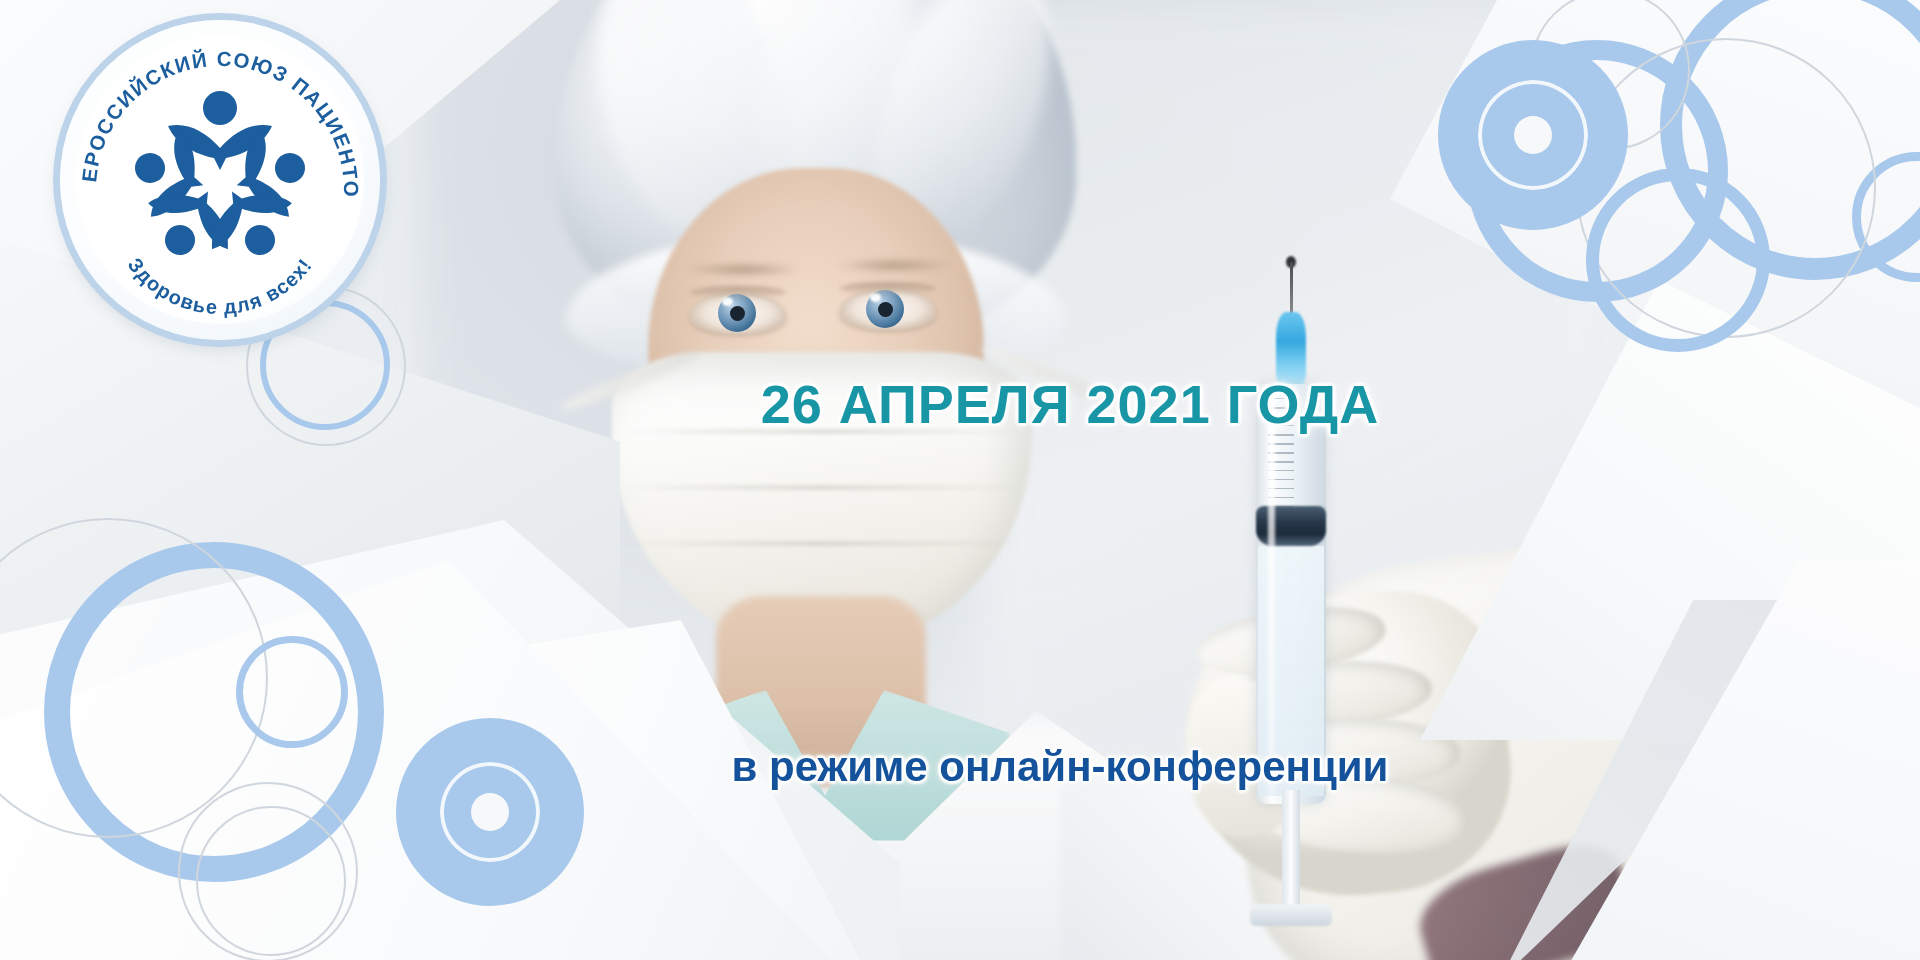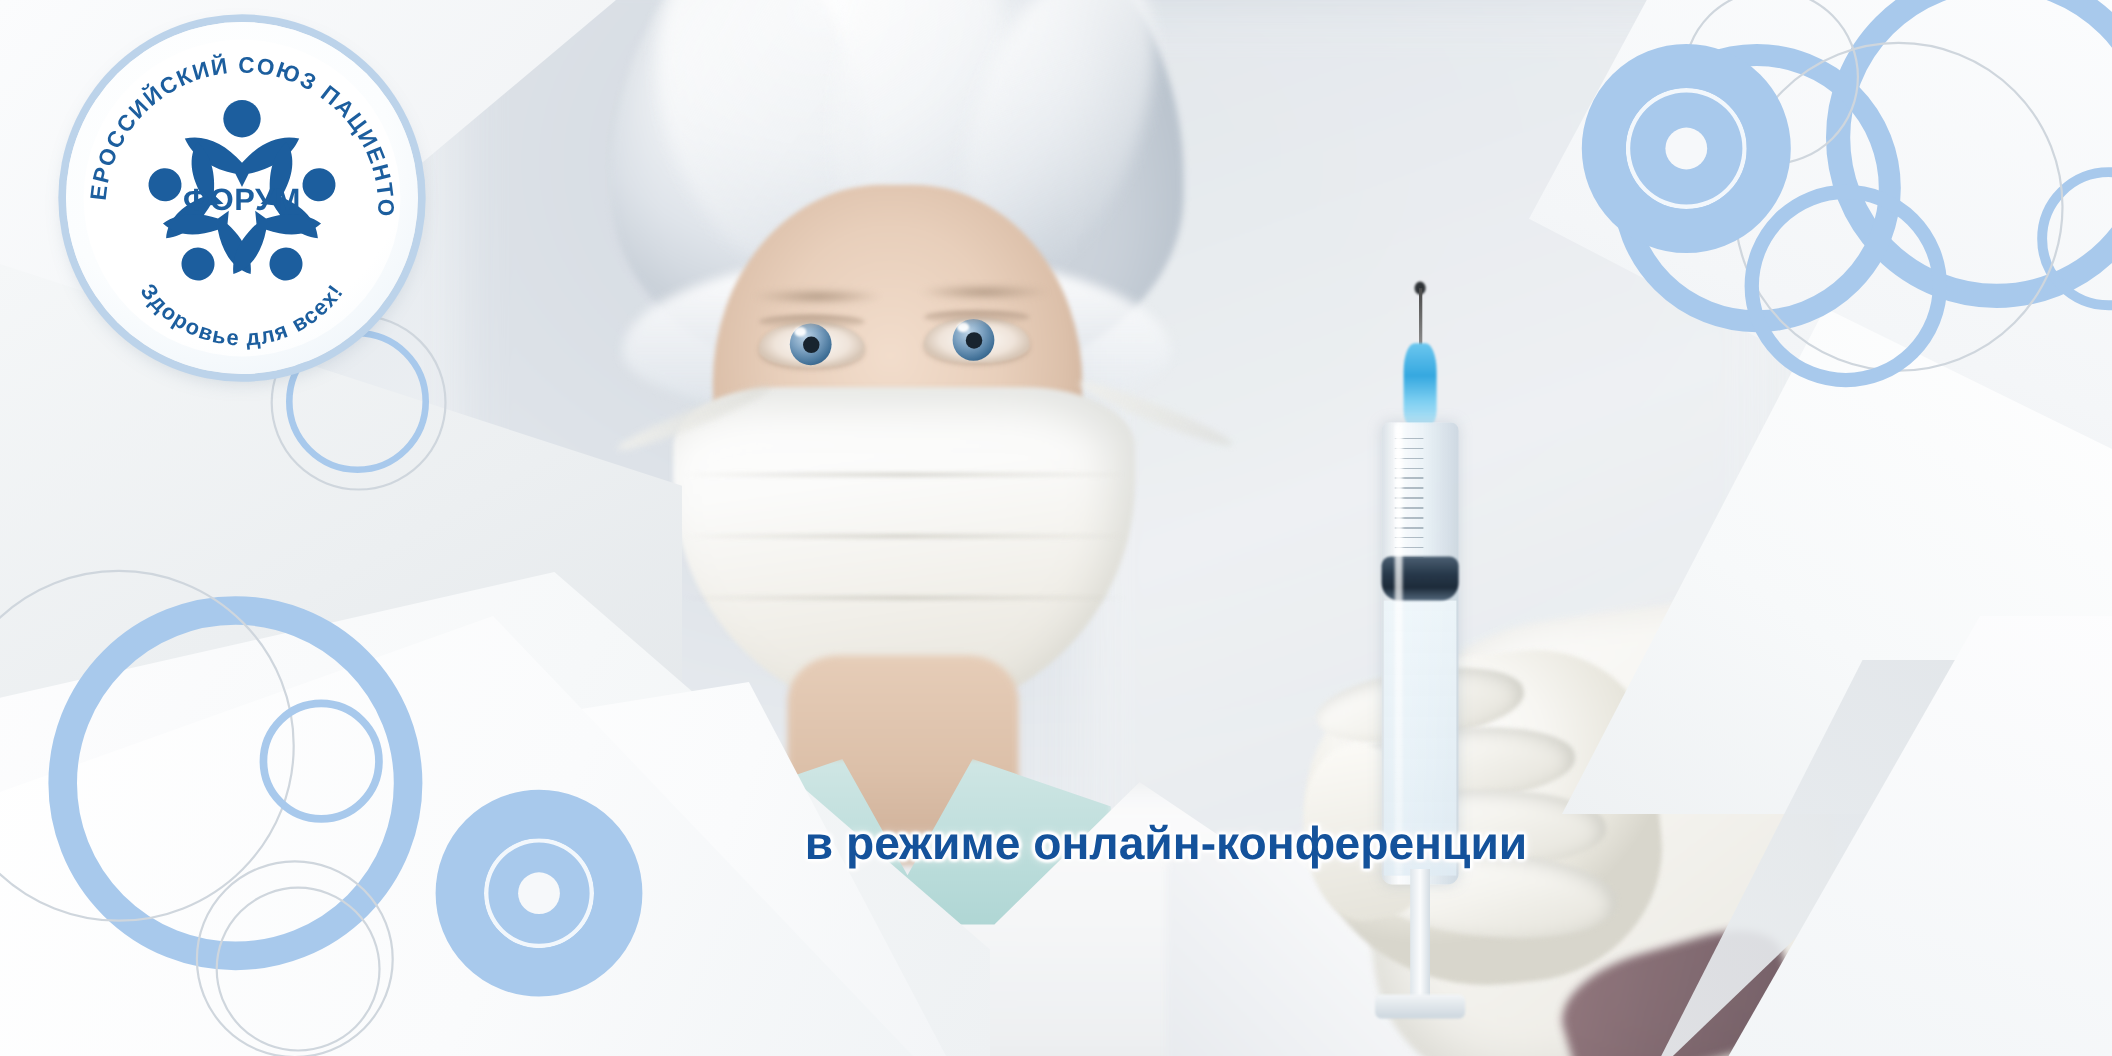--- a/index.html
+++ b/index.html
@@ -522,24 +522,24 @@
           <path d="M -46,16 C -30,12 -14,20 0,36 C 14,20 30,12 46,16 C 39,32 23,41 5,45 L 0,56 L -5,45 C -23,41 -39,32 -46,16 Z"></path>
         </g>
 
         <g transform="translate(156,176) rotate(150)">
           <circle cx="0" cy="0" r="15"></circle>
           <path d="M -46,16 C -30,12 -14,20 0,36 C 14,20 30,12 46,16 C 39,32 23,41 5,45 L 0,56 L -5,45 C -23,41 -39,32 -46,16 Z"></path>
         </g>
       </g>
     </svg>
 
-    <div class="logo-center-word">ФОРУМ</div>
   </div>
 
   <div class="copy">
     <div class="headline">
     </div>
 
+    <div class="date">26 АПРЕЛЯ 2021 ГОДА</div>
 
     <div class="mode">в режиме онлайн-конференции</div>
   </div>
 
 </div>
 
 </body></html>

